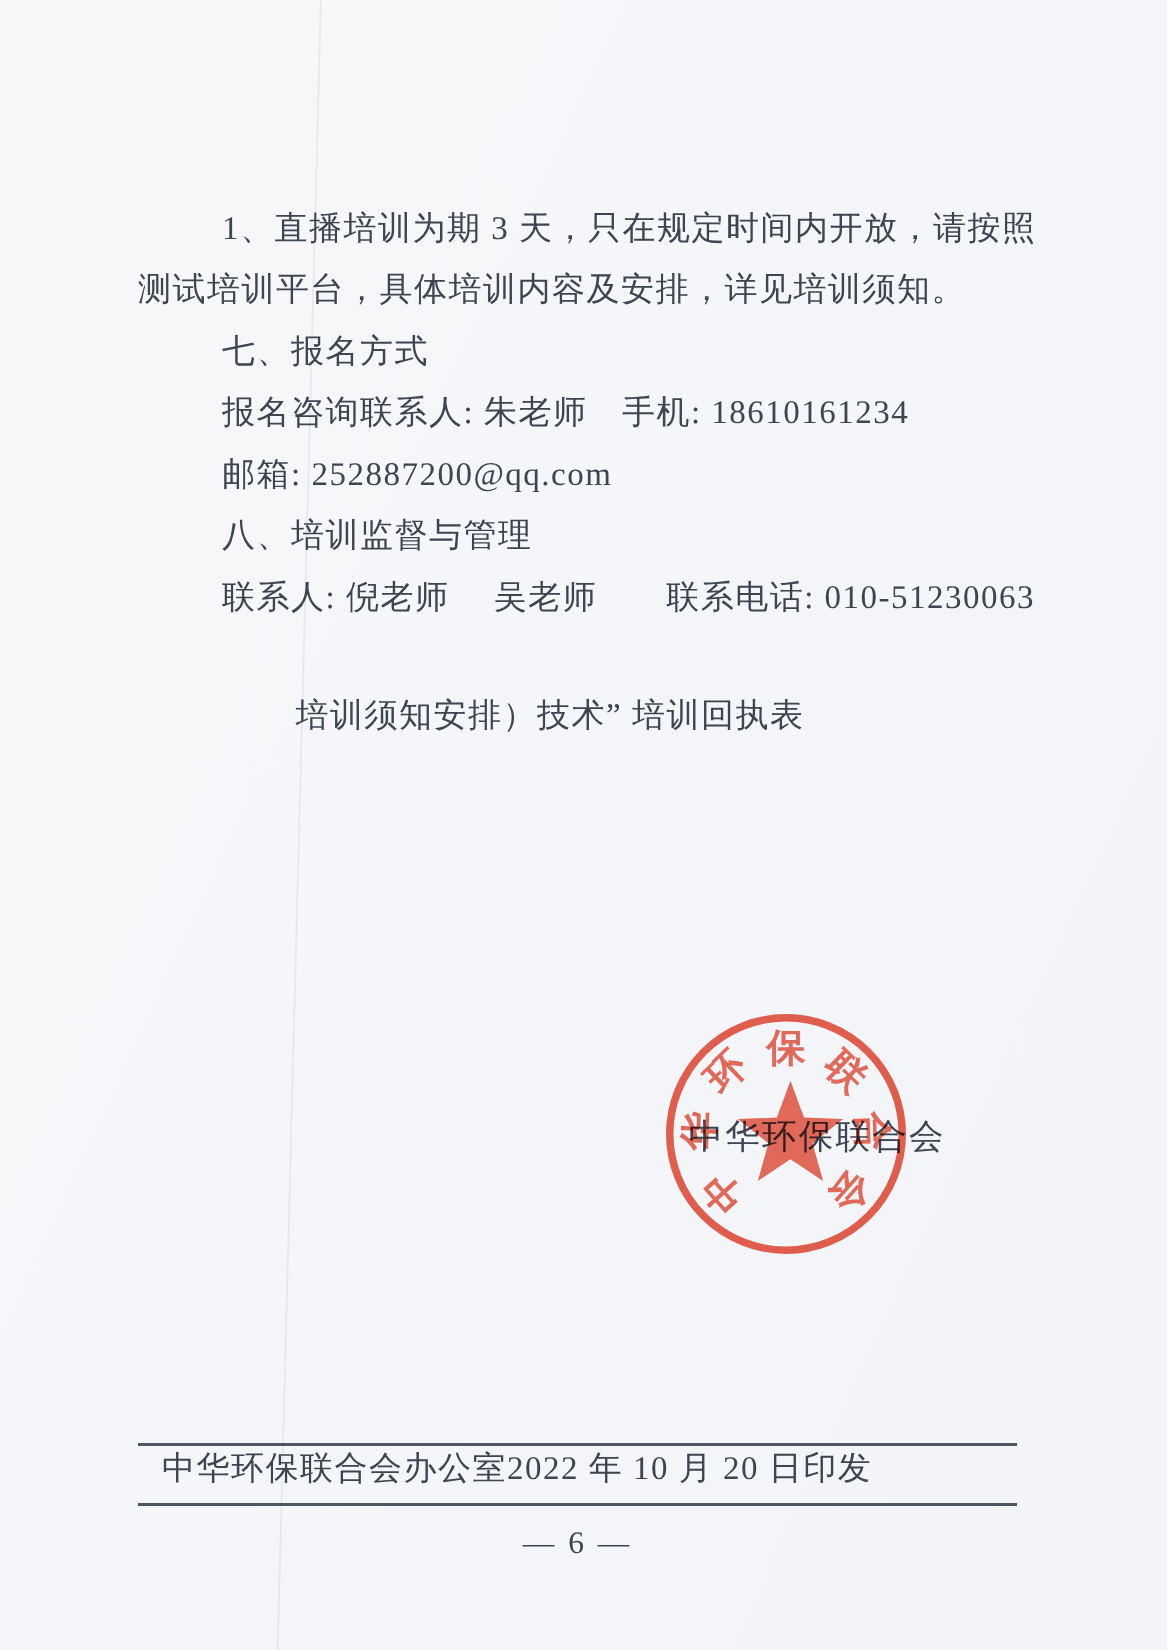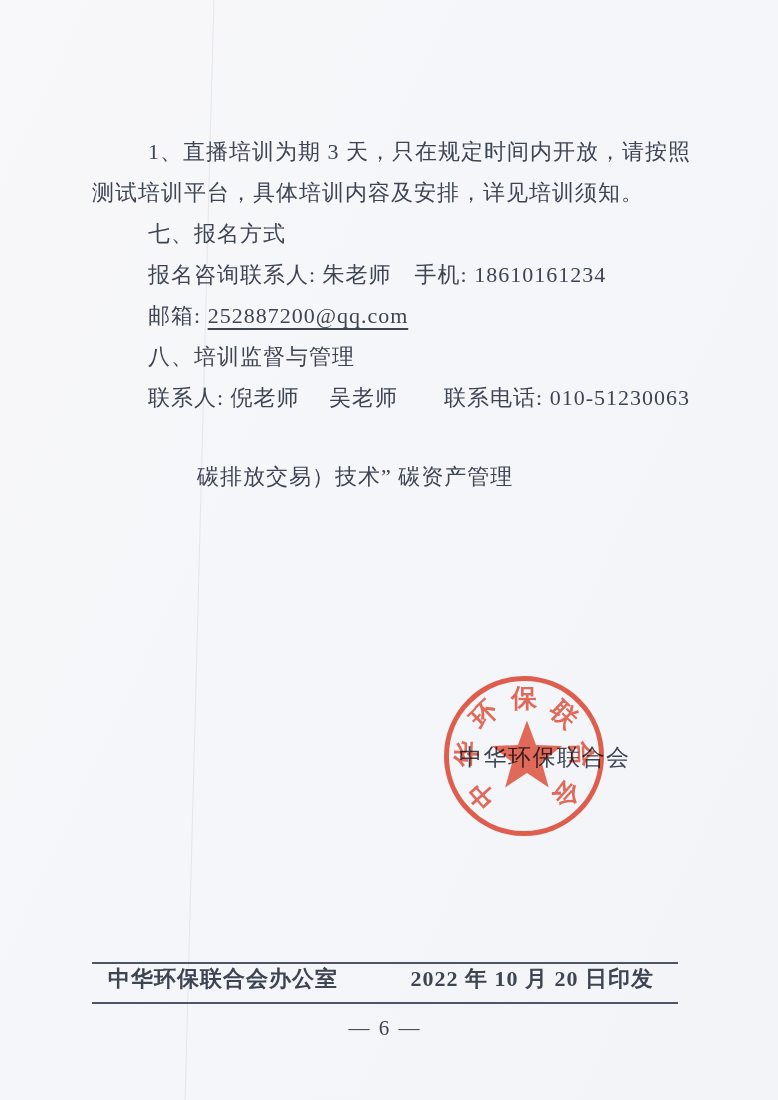--- a/index.html
+++ b/index.html
@@ -26,21 +26,20 @@
   
   .body-text{
     position:absolute;left:92px;top:95px;width:610px;
     font-size:22px;line-height:41px;letter-spacing:1px;color:var(--ink);margin-top:36px;
   }
   .ln{white-space:nowrap;height:41px;}
   .ind{padding-left:56px;}
   .ind2{padding-left:105px;}
   .spacer{height:38px;}
   .email{
-    text-decoration:underline;
     text-underline-offset:5px;
     text-decoration-thickness:1.5px;
   }
   
   .sign-org{position:absolute;left:459px;top:742px;font-size:23px;letter-spacing:1.5px;z-index:1;}
   .sign-date{position:absolute;left:446px;top:770px;font-size:23px;letter-spacing:1px;z-index:1;}
   
   .seal{
     position:absolute;left:444px;top:676px;width:160px;height:160px;
     border:5px solid var(--seal-red);border-radius:50%;
@@ -62,22 +61,22 @@
   .sc3{transform:rotate(0deg)    translateY(-57px);}
   .sc4{transform:rotate(44deg)   translateY(-57px);}
   .sc5{transform:rotate(88deg)   translateY(-57px);}
   .sc6{transform:rotate(132deg)  translateY(-57px);}
   
   .rule{position:absolute;left:92px;width:586px;height:2px;background:var(--rule);}
   .rule-top{top:962px;}
   .rule-bottom{top:1002px;}
   .footer-row{
     position:absolute;left:92px;top:971px;width:586px;height:31px;
-    display:flex;justify-content:space-between;align-items:center;
-    padding:0 24px 16px 16px;font-size:22px;letter-spacing:1px;white-space:nowrap;font-weight:bold;
+    display:flex;align-items:center;
+    padding:0 24px 16px 16px;font-size:22px;letter-spacing:1px;white-space:nowrap;
   }
   .page-num{
     position:absolute;left:92px;top:1016px;width:586px;
     text-align:center;font-size:21px;letter-spacing:2px;
   }
 </style>
 </head>
 <body>
 
 <div class="page">
@@ -86,21 +85,21 @@
 
   <div class="body-text">
     <div class="ln ind">1、直播培训为期 3 天，只在规定时间内开放，请按照</div>
     <div class="ln">测试培训平台，具体培训内容及安排，详见培训须知。</div>
     <div class="ln ind">七、报名方式</div>
     <div class="ln ind">报名咨询联系人: 朱老师　手机: 18610161234</div>
     <div class="ln ind"><span>邮箱: </span><span class="email">252887200@qq.com</span></div>
     <div class="ln ind">八、培训监督与管理</div>
     <div class="ln ind">联系人: 倪老师　 吴老师　　联系电话: 010-51230063</div>
     <div class="spacer"></div>
-    <div class="ln ind2">碳排放交易）技术” 碳资产管理</div>
+    <div class="ln ind2">培训须知安排）技术” 培训回执表</div>
   </div>
 
   <div class="sign-org">中华环保联合会</div>
 
   <div class="seal">
     <svg class="seal-star" viewBox="0 0 72 72" xmlns="http://www.w3.org/2000/svg">
       <polygon points="36,0 44.8,23.9 70.2,24.9 50.3,40.6 57.2,65.1 36,51 14.8,65.1 21.7,40.6 1.8,24.9 27.2,23.9" fill="#e7503b"></polygon>
     </svg>
     <span class="sc sc0">中</span>
     <span class="sc sc1">华</span>

